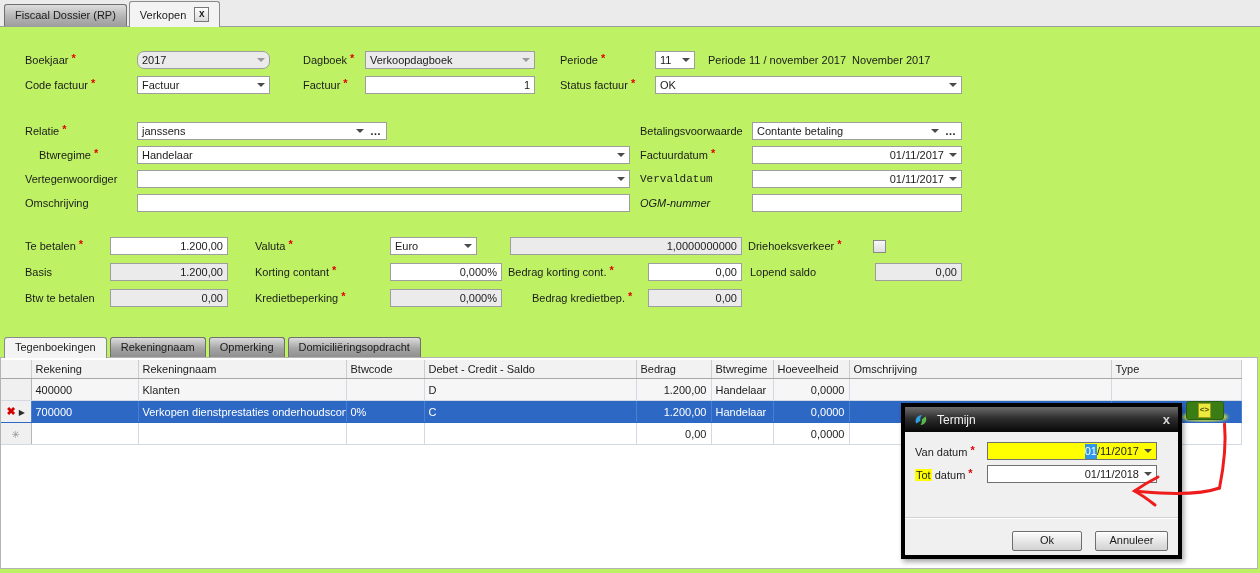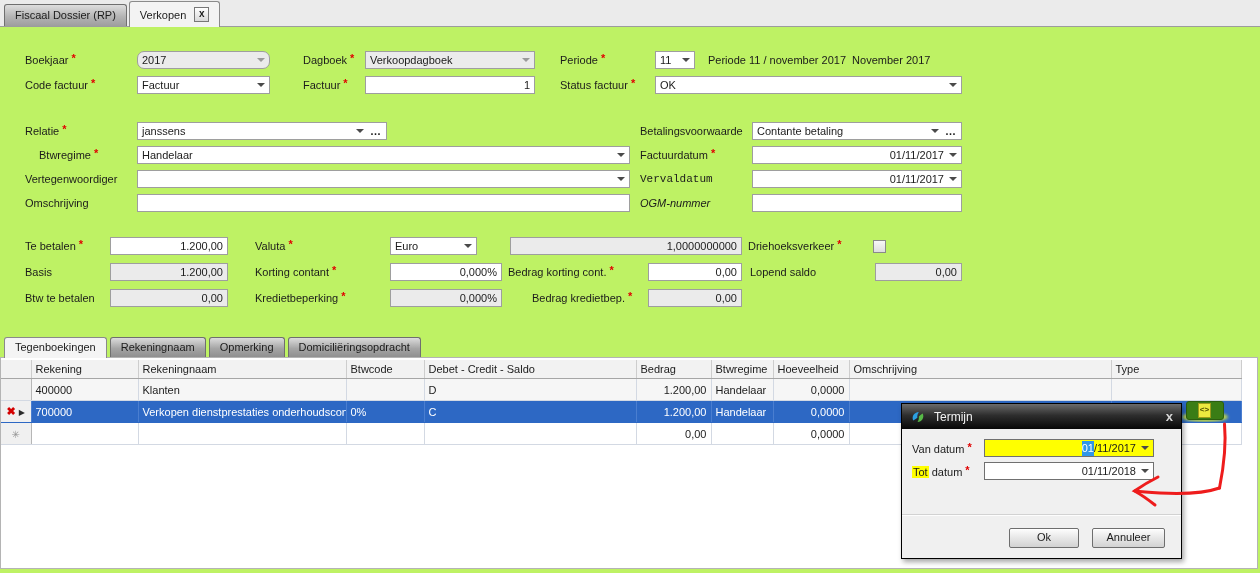--- a/index.html
+++ b/index.html
@@ -53,21 +53,21 @@
   .new-mark{color:#949494;font-size:10px;}
   .type-cell{position:relative;}
   .type-glow{position:absolute;left:70px;top:11px;width:46px;height:10px;background:#cde23c;
              border-radius:50%;filter:blur(1.5px);opacity:.9;}
   .type-icon{position:absolute;left:74px;top:0px;width:38px;height:19px;background:#3a7d15;
              border:1px solid #2c5e0e;border-radius:3px;box-sizing:border-box;}
   .type-doc{width:13px;height:15px;margin:1px auto 0 auto;background:#ece93f;border:1px solid #9a9a1a;
             box-sizing:border-box;text-align:center;line-height:12px;font-size:8px;font-weight:bold;color:#4f4f00;}
   
   .dialog{position:absolute;left:901px;top:403px;width:281px;height:156px;background:#f0f0f0;
-          border:1px solid #000000;box-shadow:2px 3px 5px rgba(0,0,0,.35);z-index:10;box-sizing:border-box;}
+          border:4px solid #000000;box-shadow:2px 3px 5px rgba(0,0,0,.35);z-index:10;box-sizing:border-box;}
   .dlg-title{height:25px;background:linear-gradient(#6b6b6b,#2e2e2e 45%,#070707);display:flex;
              align-items:center;padding:0 8px;color:#f2f2f2;font-size:12px;}
   .dlg-close{margin-left:auto;color:#d6d6d6;font-weight:bold;font-size:13px;line-height:13px;}
   .dlg-lbl{position:absolute;height:18px;line-height:18px;white-space:pre;}
   .hl{background:#ffff00;padding:0 1px;}
   .dlg-fld{position:absolute;left:82px;width:170px;height:18px;box-sizing:border-box;border:1px solid #707070;
            background:#fff;display:flex;align-items:center;justify-content:flex-end;padding:0 4px;line-height:15px;}
   .dlg-fld.yellow{background:#ffff00;}
   .selpart{background:#3096e8;color:#fff;}
   .dlg-sep{position:absolute;left:0;top:110px;width:100%;border-top:1px solid #d2d2d2;border-bottom:1px solid #fdfdfd;}

